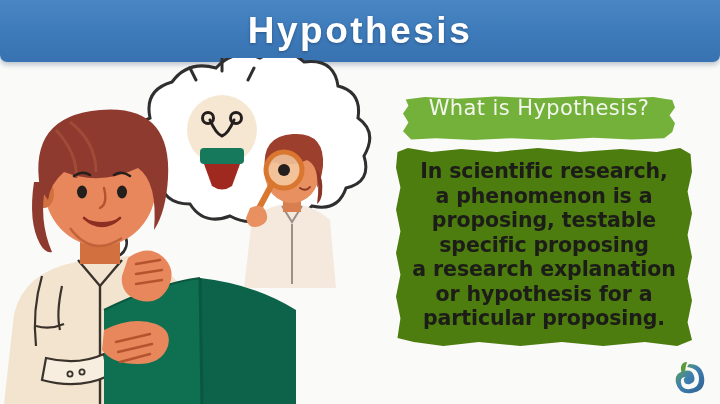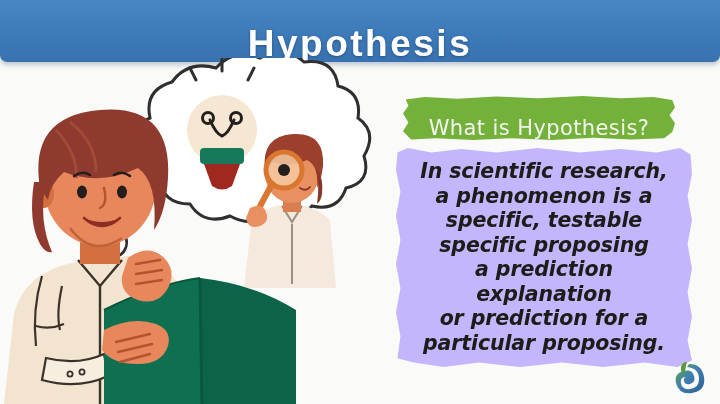--- a/index.html
+++ b/index.html
@@ -26,21 +26,21 @@
     position: absolute;
     left: 0;
     top: 0;
     width: 720px;
     height: 62px;
     background: linear-gradient(180deg, #4a86c4 0%, #3d7ab9 55%, #3872b0 100%);
     border-bottom-left-radius: 7px;
     border-bottom-right-radius: 7px;
     box-shadow: 0 3px 5px rgba(80,100,130,0.35);
     display: flex;
-    align-items: flex-end;
+    align-items: center;
     justify-content: center;
   }
   #title-text {
     color: #ffffff;
     font-size: 37px;
     font-weight: bold;
     letter-spacing: 2.5px;
     line-height: 1;
     text-shadow: 0 1px 3px rgba(20,45,80,0.45);
     margin-top: -2px;
@@ -54,54 +54,53 @@
     width: 296px;
     height: 262px;
   }
   #green-header {
     position: relative;
     width: 272px;
     height: 44px;
     margin-left: 7px;
     background: #74b13a;
     display: flex;
-    align-items: flex-end;
+    align-items: flex-start;
     justify-content: center;
     clip-path: polygon(
       1% 8%, 8% 2%, 20% 6%, 34% 1%, 50% 5%, 66% 0%, 80% 5%,
       92% 2%, 99% 9%, 100% 26%, 98% 44%, 100% 62%, 99% 82%,
       96% 96%, 84% 99%, 70% 95%, 55% 100%, 40% 96%, 26% 100%,
       12% 96%, 3% 99%, 0% 80%, 2% 60%, 0% 40%, 2% 22%
     );
   }
   #green-header-text {
     color: #f3f6ef;
     font-size: 21px;
     font-weight: normal;
     letter-spacing: 0.4px;
     font-family: "DejaVu Sans", sans-serif;
   }
   #definition-box {
     position: relative;
     margin-top: 8px;
     width: 296px;
     min-height: 198px;
-    background: #c4b5fd;
+    background: #4d7c0f;
     padding: 11px 8px 12px 8px;
     box-sizing: border-box;
     clip-path: polygon(
       0.5% 2%, 4% 0%, 12% 2%, 22% 0.5%, 34% 2%, 48% 0%, 62% 2%,
       76% 0.5%, 88% 2%, 96% 0%, 99.5% 3%, 100% 12%, 98.5% 22%,
       100% 33%, 98.5% 44%, 100% 55%, 98.5% 66%, 100% 77%,
       98.5% 88%, 100% 97%, 95% 100%, 84% 98%, 70% 100%,
       56% 98%, 42% 100%, 28% 98%, 16% 100%, 6% 98%, 0.5% 96%,
       1.5% 86%, 0% 75%, 1.5% 64%, 0% 53%, 1.5% 42%, 0% 31%,
       1.5% 20%, 0% 10%
     );
-    font-style: italic;
   }
   .def-line {
     display: block;
     text-align: center;
     color: #1c1c18;
     font-size: 20.5px;
     font-weight: bold;
     line-height: 24.5px;
     letter-spacing: -0.1px;
     font-family: "DejaVu Sans", sans-serif;
@@ -263,24 +262,24 @@
 
   <div id="right-col">
 
     <div id="green-header">
       <span id="green-header-text">What is Hypothesis?</span>
     </div>
 
     <div id="definition-box">
       <span class="def-line">In scientific research,</span>
       <span class="def-line">a phenomenon is a</span>
-      <span class="def-line">specific, testable</span>
+      <span class="def-line">proposing, testable</span>
       <span class="def-line">specific proposing</span>
-      <span class="def-line">a prediction explanation</span>
-      <span class="def-line">or prediction for a</span>
+      <span class="def-line">a research explanation</span>
+      <span class="def-line">or hypothesis for a</span>
       <span class="def-line">particular proposing.</span>
     </div>
 
   </div>
 
   <div id="logo">
     <svg width="34" height="34" viewBox="0 0 34 34" xmlns="http://www.w3.org/2000/svg">
       <defs>
         <linearGradient id="swirlgrad" x1="0" y1="0" x2="1" y2="1">
           <stop offset="0%" stop-color="#63a83f"></stop>

